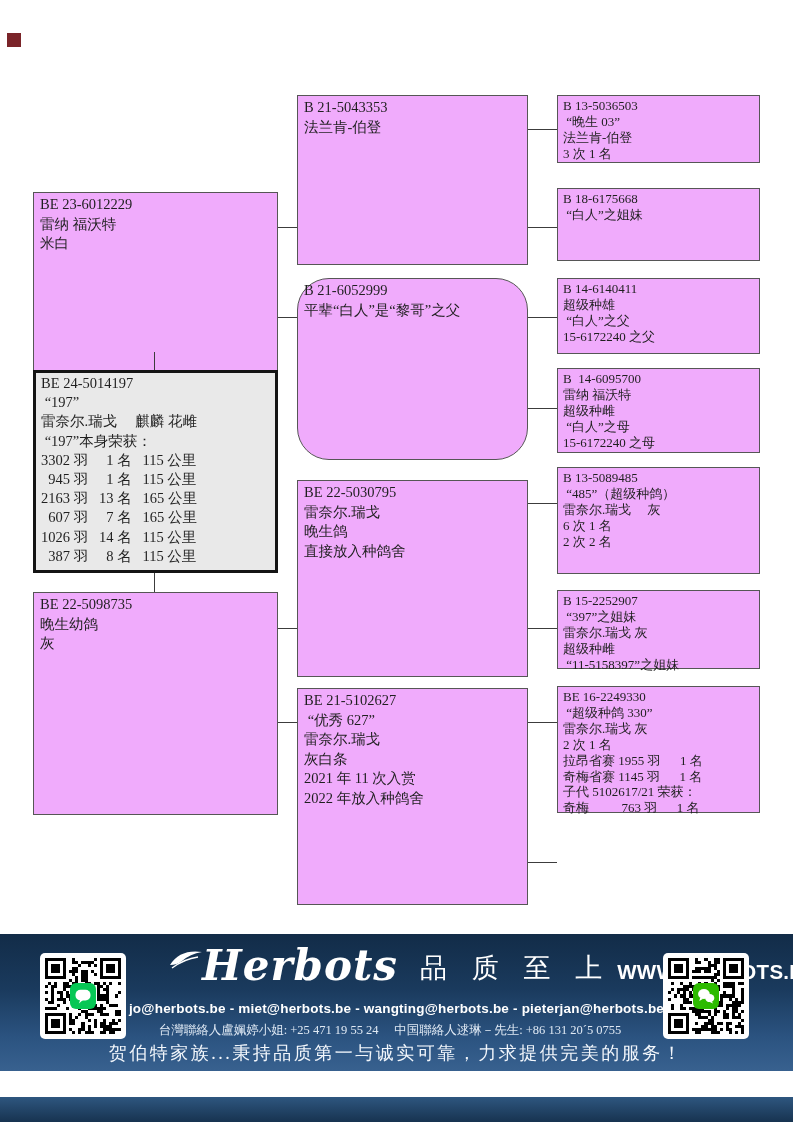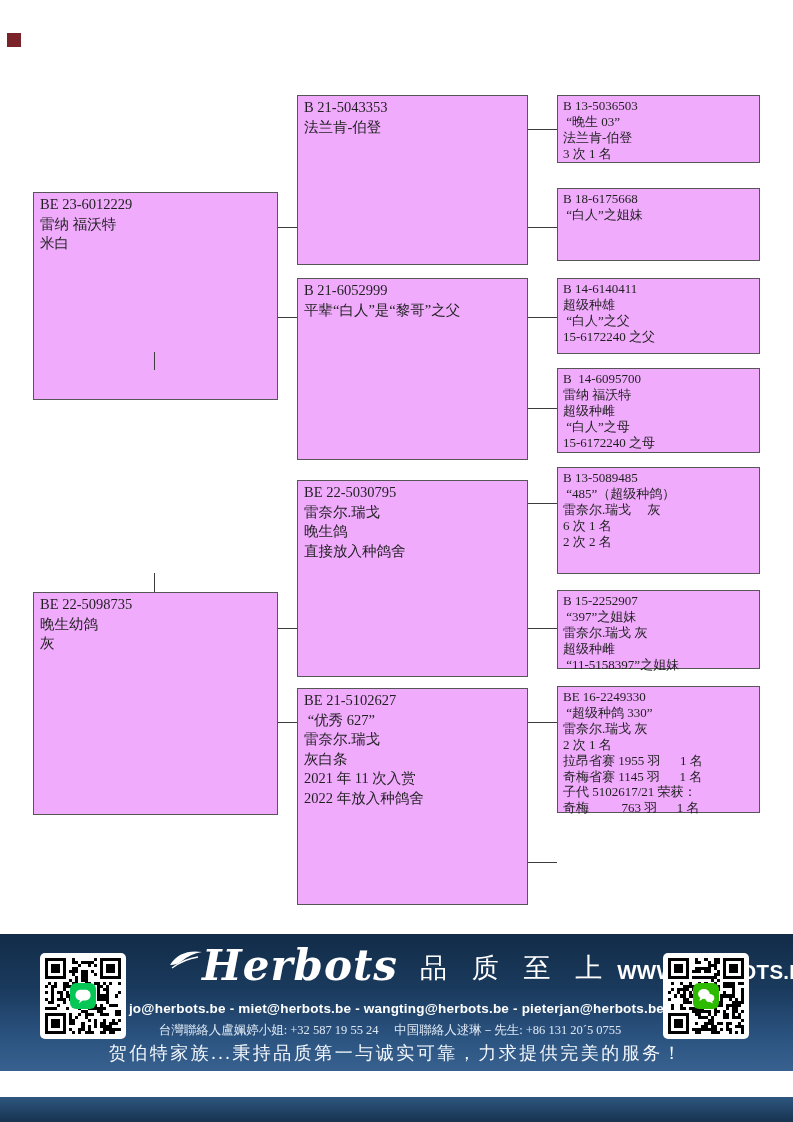--- a/index.html
+++ b/index.html
@@ -11,21 +11,21 @@
   .pbox.main{background:#e9e9e9;border:3px solid #141414;padding:1px 5px;line-height:19.2px;}
   .pbox.rcol{font-size:13px;line-height:15.9px;padding:2px 5px;}
   .hline,.vline{position:absolute;background:#3c3c3c;}
   .hline{height:1px;}
   .vline{width:1px;}
   
   .b-L1{left:33px;top:192px;width:245px;height:208px;}
   .b-L2{left:33px;top:370px;width:245px;height:203px;}
   .b-L3{left:33px;top:592px;width:245px;height:223px;}
   .b-M1{left:297px;top:95px;width:231px;height:170px;}
-  .b-M2{left:297px;top:278px;width:231px;height:182px;}
+  .b-M2{left:297px;top:278px;width:231px;height:182px;border-radius:32px;}
   .b-M3{left:297px;top:468px;width:231px;height:197px;margin-top:12px;}
   .b-M4{left:297px;top:688px;width:231px;height:217px;}
   .b-R1{left:557px;top:95px;width:203px;height:68px;}
   .b-R2{left:557px;top:188px;width:203px;height:73px;}
   .b-R3{left:557px;top:278px;width:203px;height:76px;}
   .b-R4{left:557px;top:368px;width:203px;height:85px;}
   .b-R5{left:557px;top:467px;width:203px;height:107px;}
   .b-R6{left:557px;top:590px;width:203px;height:79px;}
   .b-R7{left:557px;top:686px;width:203px;height:127px;}
   .b-R8{left:557px;top:825px;width:203px;height:81px;}
@@ -59,20 +59,30 @@
 </head>
 <body>
 
 <div class="page">
 
   <div class="corner-mark"></div>
 
   <div class="pbox b-L1"><span>BE 23-6012229
 雷纳 福沃特
 米白</span></div>
+  <div class="pbox main b-L2"><span>BE 24-5014197
+ “197”
+雷奈尔.瑞戈　 麒麟 花雌
+ “197”本身荣获：
+3302 羽     1 名   115 公里
+  945 羽     1 名   115 公里
+2163 羽   13 名   165 公里
+  607 羽     7 名   165 公里
+1026 羽   14 名   115 公里
+  387 羽     8 名   115 公里</span></div>
   <div class="pbox b-L3"><span>BE 22-5098735
 晚生幼鸽
 灰</span></div>
 
   <div class="pbox b-M1"><span>B 21-5043353
 法兰肯-伯登</span></div>
   <div class="pbox b-M2"><span>B 21-6052999
 平辈“白人”是“黎哥”之父</span></div>
   <div class="pbox b-M3"><span>BE 22-5030795
 雷奈尔.瑞戈
@@ -357,21 +367,21 @@
           <path d="M2 18 Q12 2 34 5 Q22 7 14 14 Q9 18 2 18 Z" fill="#fff"></path>
           <path d="M4 21 Q16 12 30 10" stroke="#fff" stroke-width="1.4" fill="none"></path>
         </svg>
       </span>
       <span class="brand">Herbots</span>
       <span class="tagline">品 质 至 上</span>
       <span class="website">WWW.HERBOTS.BE</span>
     </div>
 
     <div class="emails">jo@herbots.be - miet@herbots.be - wangting@herbots.be - pieterjan@herbots.be</div>
-    <div class="contacts">台灣聯絡人盧姵婷小姐: +32 587 19 55 24　  中国聯絡人逑琳－先生: +86 131 20´5 0755</div>
+    <div class="contacts">台灣聯絡人盧姵婷小姐: +25 471 19 55 24　  中国聯絡人逑琳－先生: +86 131 20´5 0755</div>
     <div class="slogan">贺伯特家族...秉持品质第一与诚实可靠，力求提供完美的服务！</div>
 
     <div class="qr qr-right">
       <svg class="qr-grid qr-rand" viewBox="0 0 25 25">
           <g fill="#000">
             <rect x="9" y="0" width="1" height="1"></rect>
             <rect x="12" y="0" width="1" height="1"></rect>
             <rect x="15" y="0" width="1" height="1"></rect>
             <rect x="16" y="0" width="1" height="1"></rect>
             <rect x="9" y="1" width="1" height="1"></rect>

